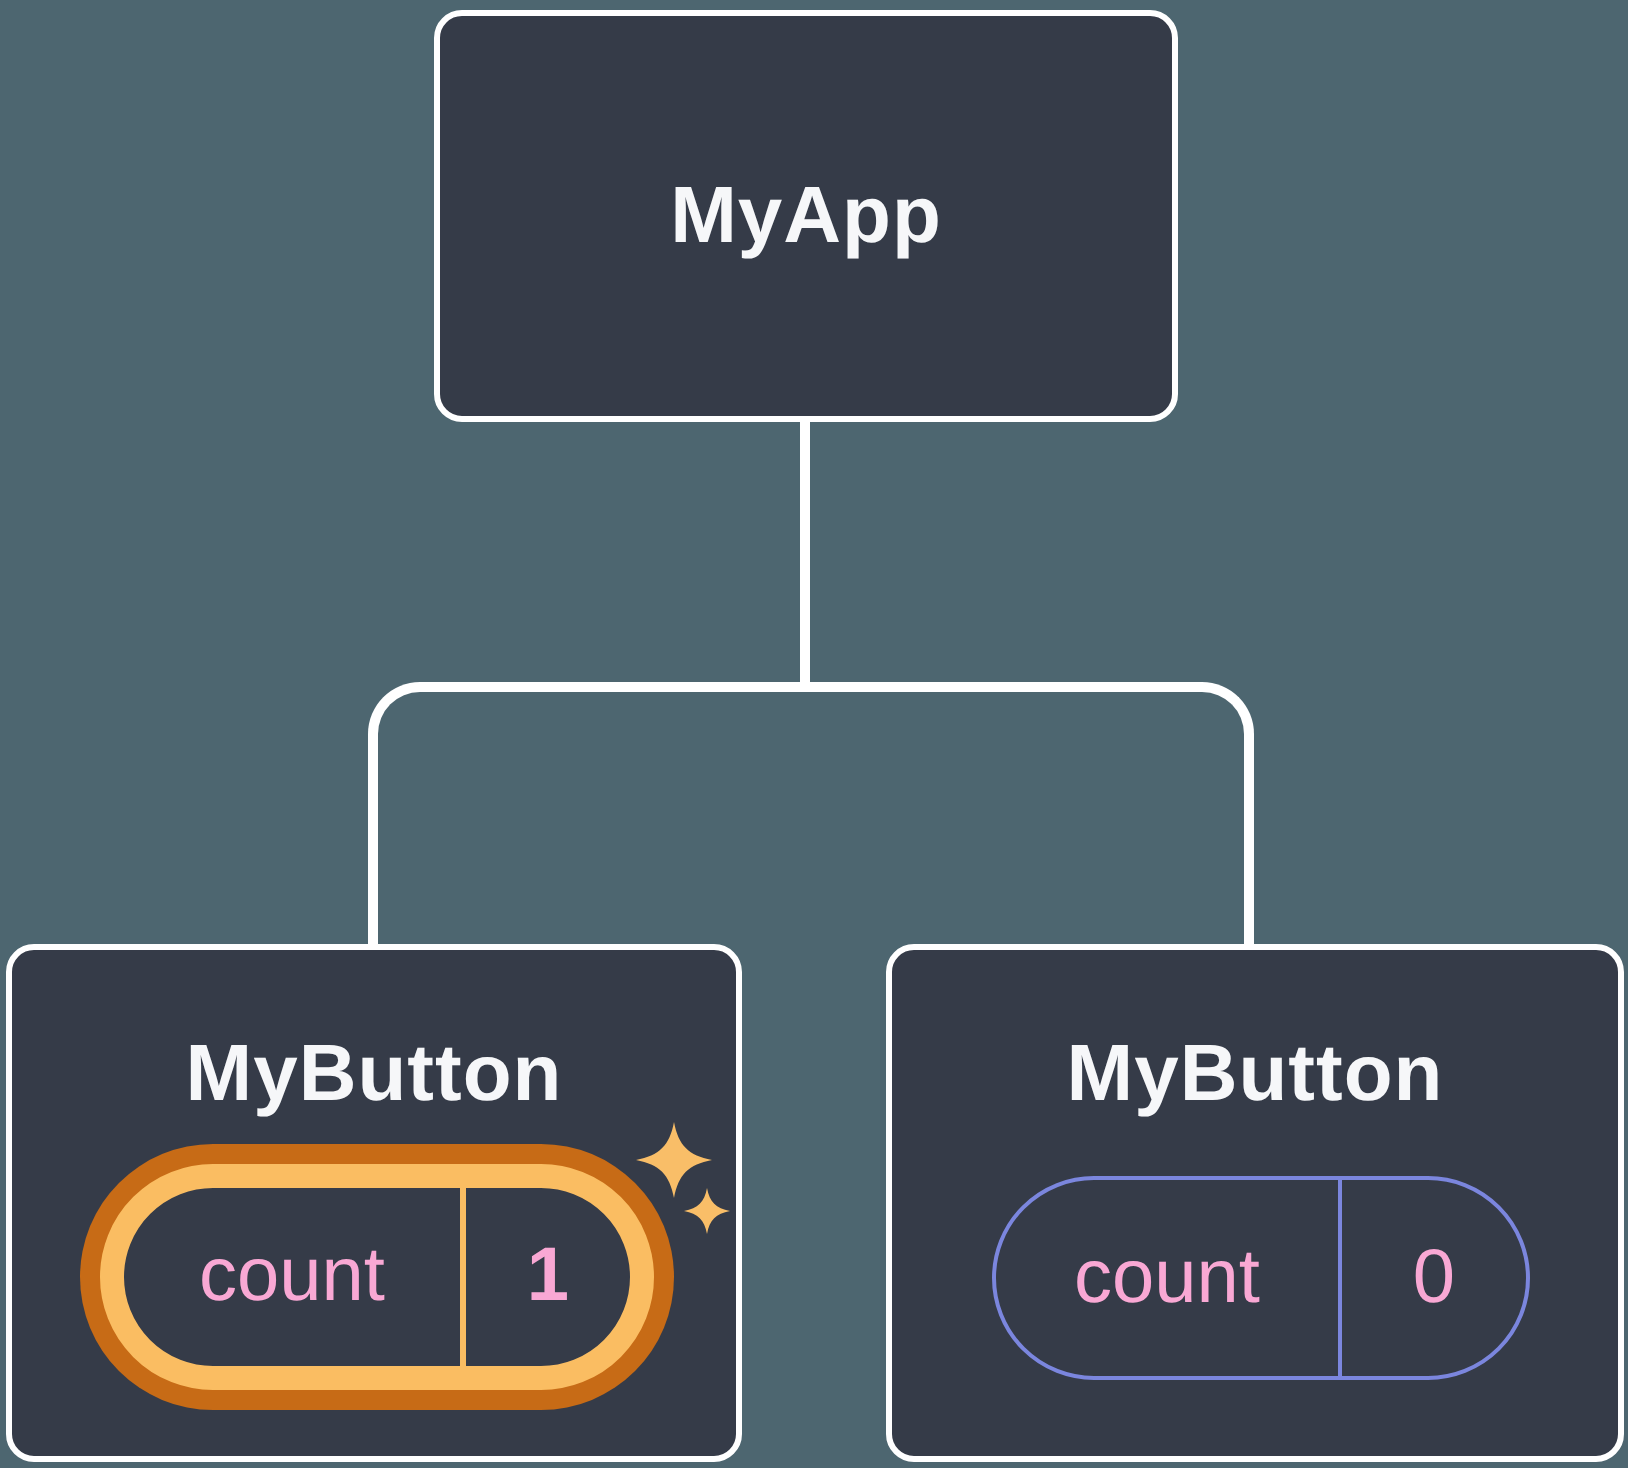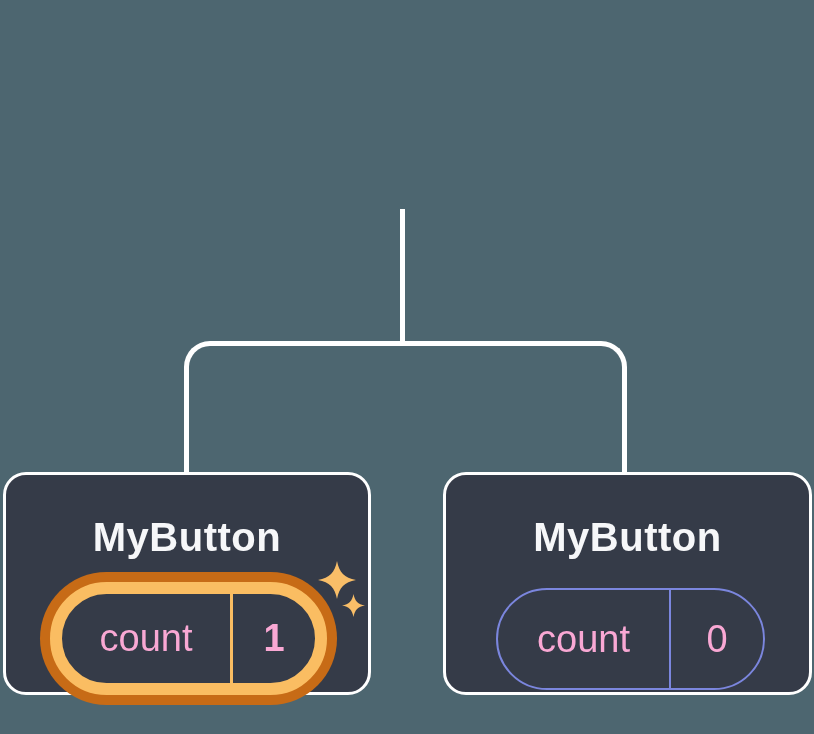--- a/index.html
+++ b/index.html
@@ -7,21 +7,21 @@
     position:relative;width:814px;height:734px;background:#4d6670;
     overflow:hidden;font-family:"Liberation Sans",sans-serif;
   }
   
   .node{
     position:absolute;background:#353b48;border:3px solid #ffffff;
     border-radius:14px;box-sizing:border-box;
   }
   .node-root{left:217px;top:5px;width:372px;height:206px;
     display:flex;align-items:center;justify-content:center;}
-  .node-child{top:472px;height:223px;border-radius:23px;}
+  .node-child{top:472px;height:259px;}
   .node-child-left{left:3px;width:368px;}
   .node-child-right{left:443px;width:369px;}
   .node-title{color:#f6f7f9;font-size:40px;font-weight:600;letter-spacing:.5px;}
   .child-title{position:absolute;left:0;right:0;top:41px;text-align:center;line-height:42px;}
   
   .stem{position:absolute;left:400px;top:209px;width:5px;height:134px;background:#ffffff;}
   .bracket{
     position:absolute;left:184px;top:341px;width:443px;height:131px;box-sizing:border-box;
     border:5px solid #ffffff;border-bottom:none;border-radius:26px 26px 0 0;
   }
@@ -45,20 +45,23 @@
   
   .sparkle{position:absolute;}
   .sparkle-big{left:312px;top:86px;width:38px;height:38px;}
   .sparkle-small{left:336px;top:119px;width:23px;height:23px;}
 </style>
 </head>
 <body>
 
 <div class="canvas">
 
+  <div class="node node-root">
+    <div class="node-title">MyApp</div>
+  </div>
 
   <div class="stem"></div>
   <div class="bracket"></div>
 
   <div class="node node-child node-child-left">
     <div class="node-title child-title">MyButton</div>
 
     <div class="pill pill-highlighted">
       <div class="sec sec-key">
         <span>count</span>

